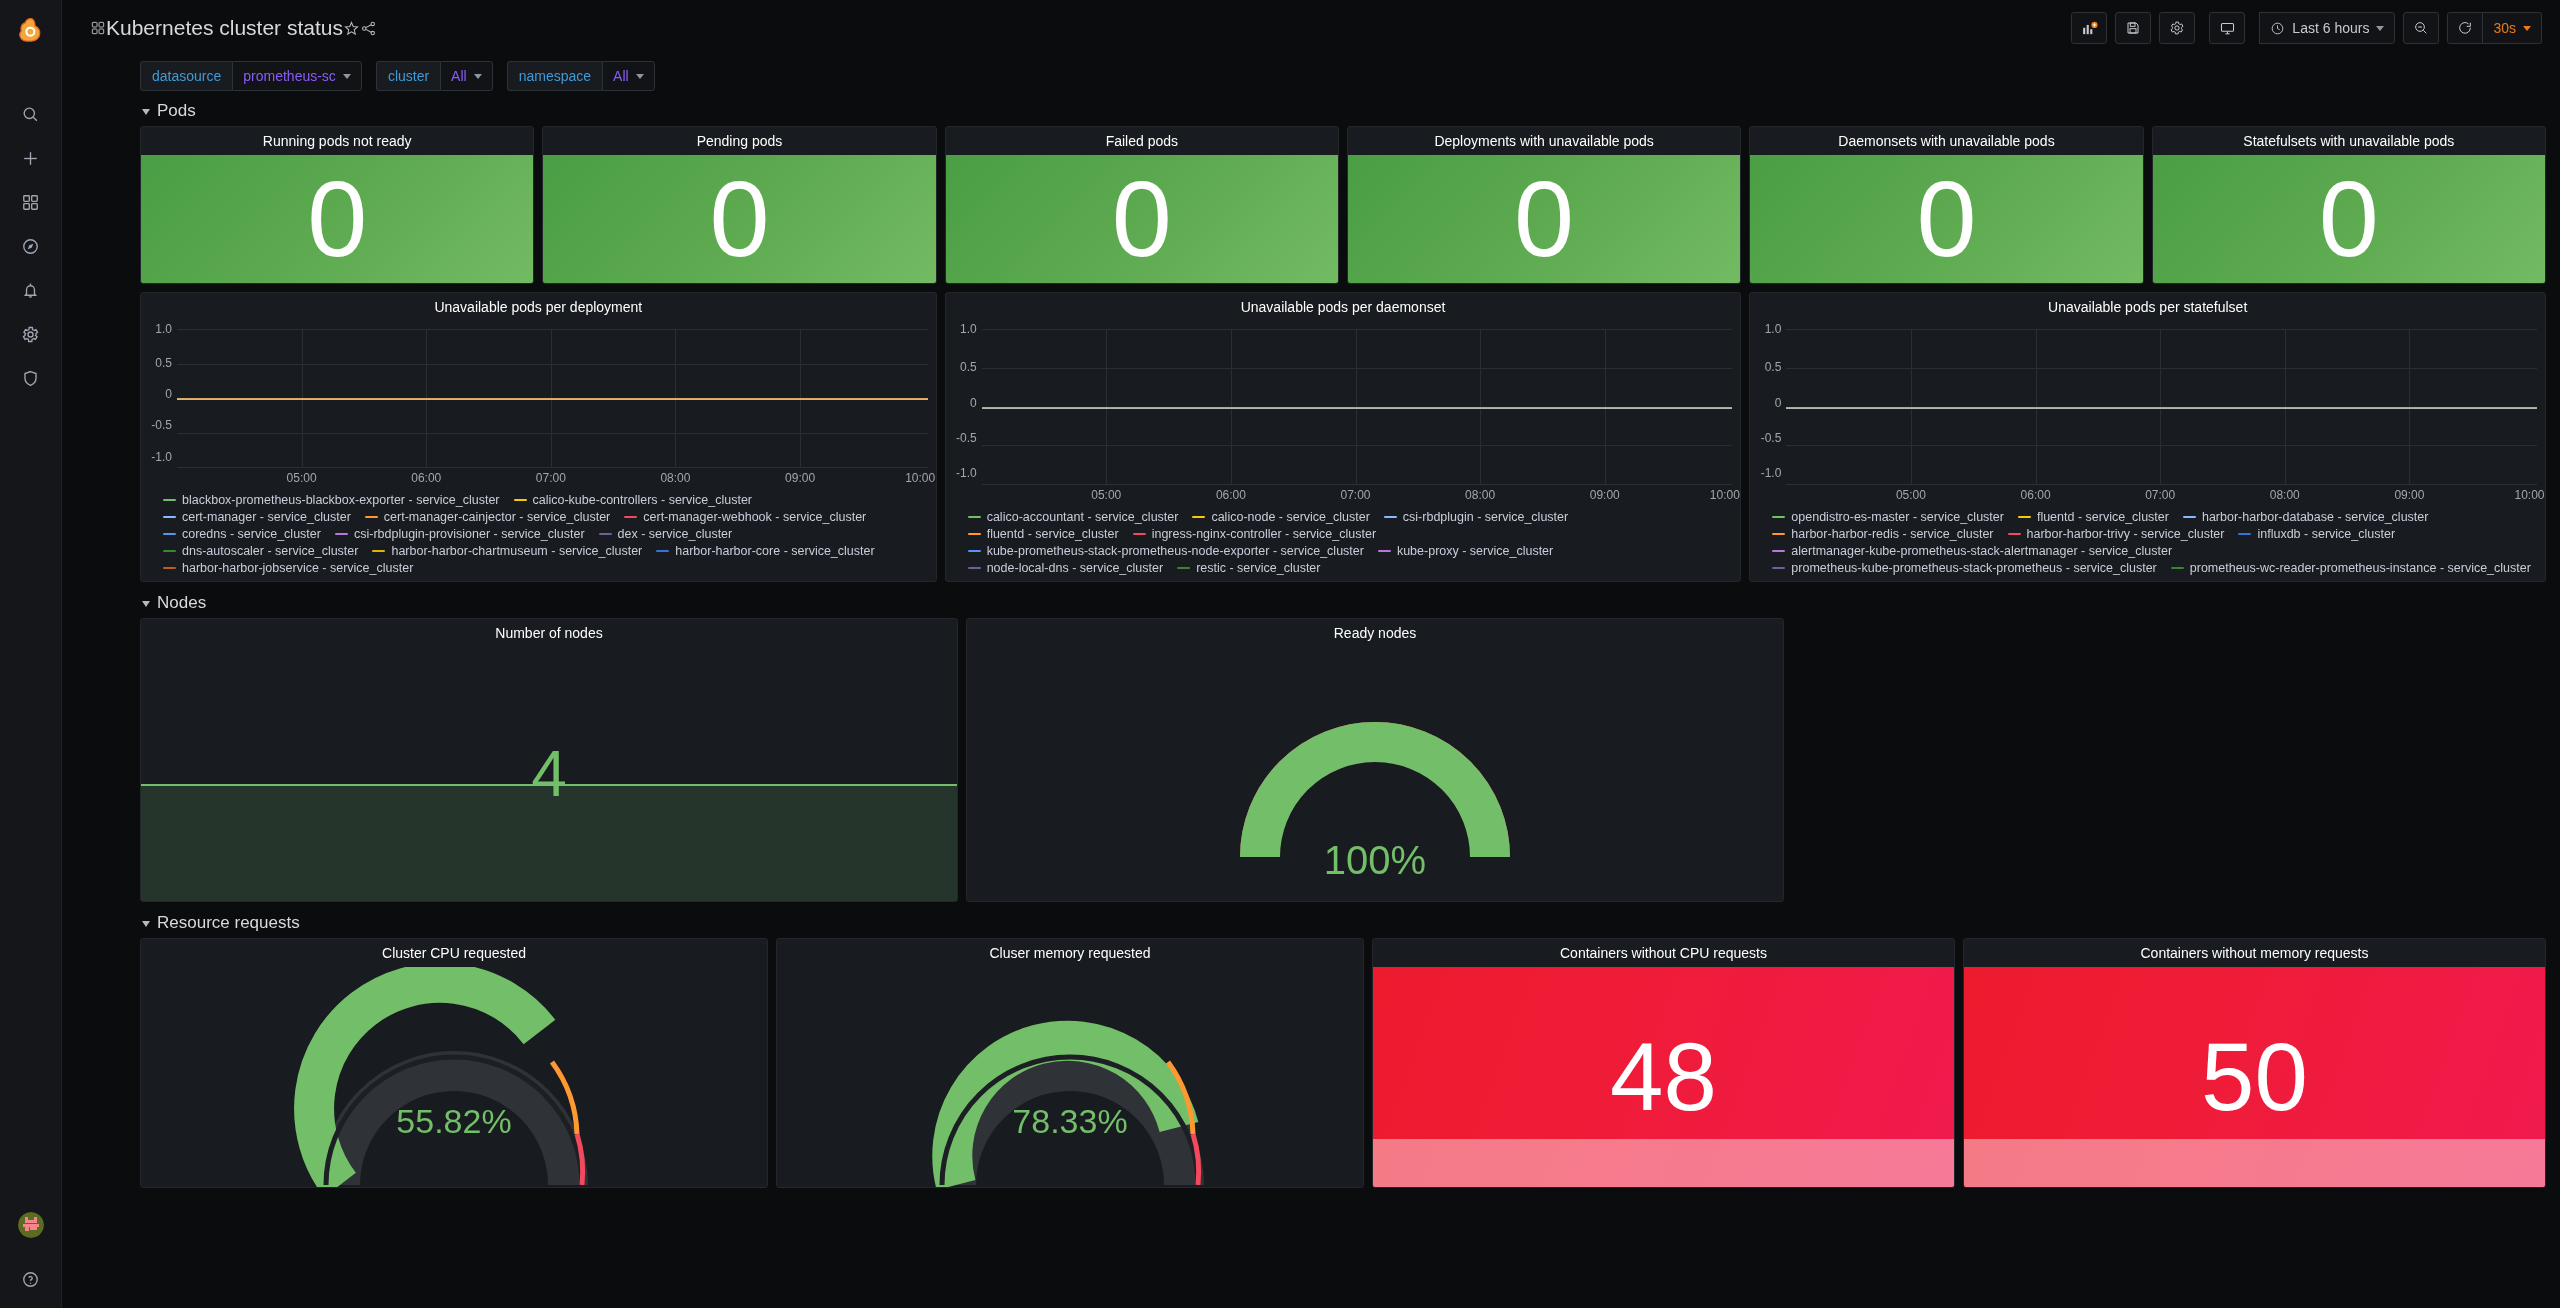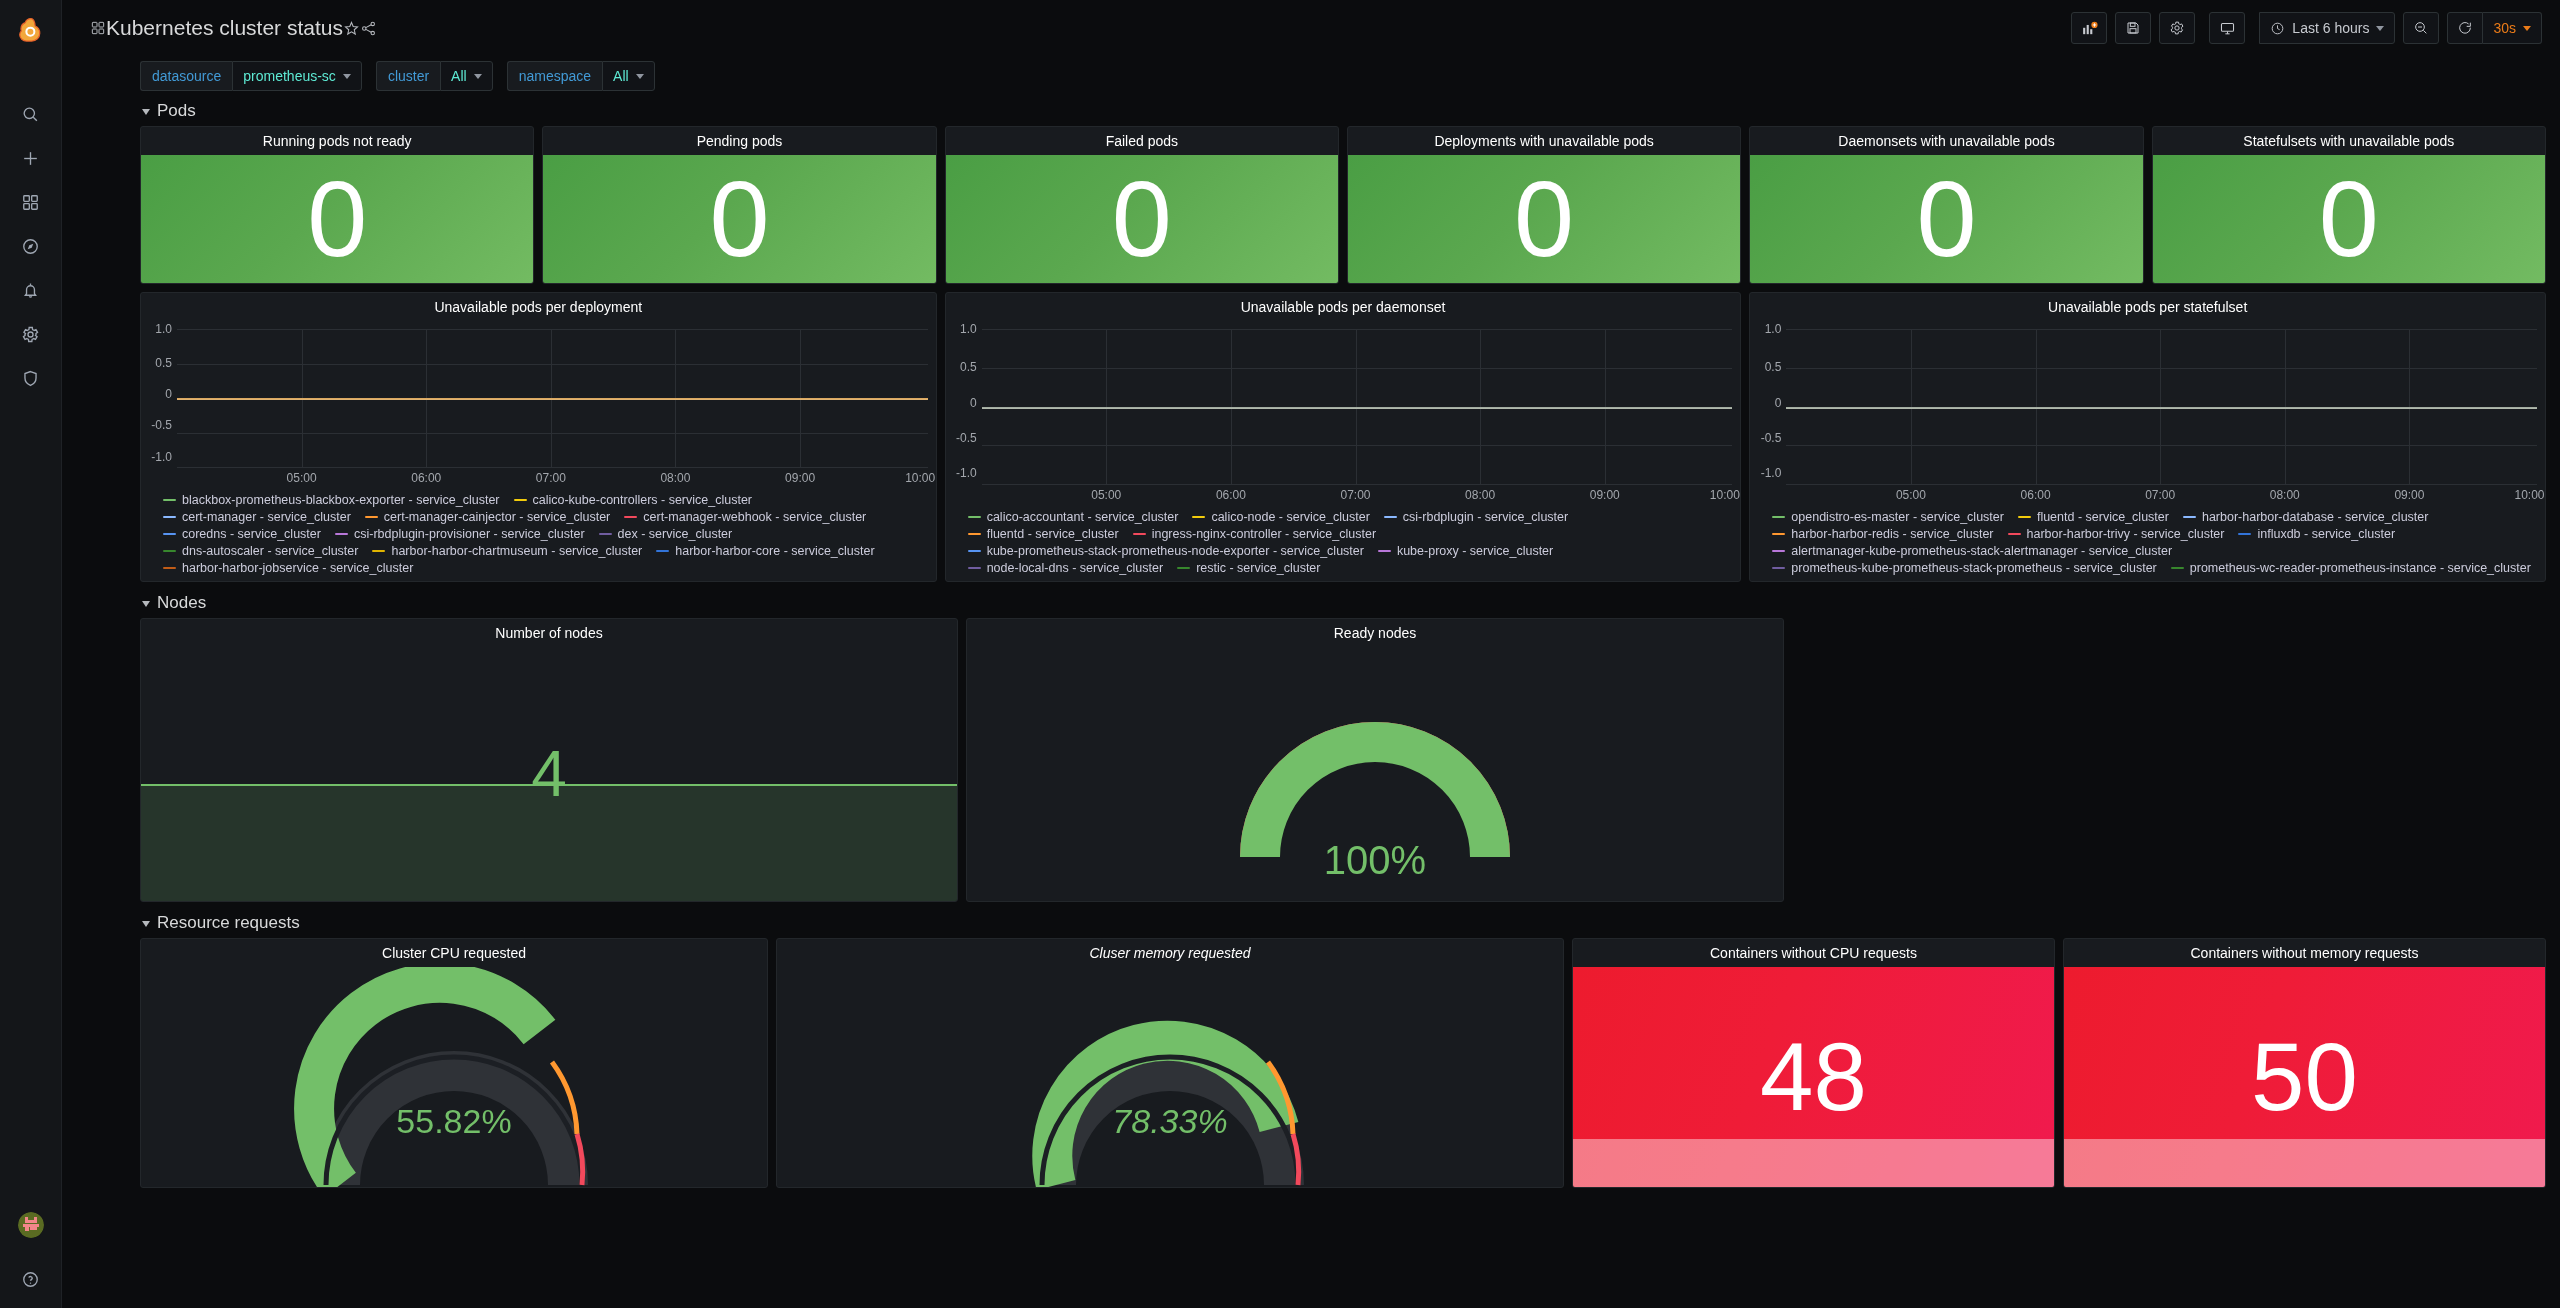--- a/index.html
+++ b/index.html
@@ -55,21 +55,21 @@
   .varbar { height: 40px; flex: 0 0 40px; display: flex; align-items: center; padding-left: 78px; gap: 0; }
   .vargroup { display: flex; align-items: center; margin-right: 14px; }
   .varlabel {
     height: 30px; display: flex; align-items: center; padding: 0 11px;
     background: #181b1f; border: 1px solid #2c3235; border-right: none;
     border-radius: 3px 0 0 3px; color: #429ad6; font-size: 14px;
   }
   .varvalue {
     height: 30px; display: flex; align-items: center; gap: 7px; padding: 0 10px;
     background: #111317; border: 1px solid #2c3235; border-radius: 0 3px 3px 0;
-    color: #5eead4; font-size: 14px; cursor: pointer;
+    color: #8b5cf6; font-size: 14px; cursor: pointer;
   }
   .caret { width: 0; height: 0; border-left: 4px solid transparent; border-right: 4px solid transparent;
            border-top: 5px solid #9096a0; }
 
   .board { flex: 1; overflow: hidden; padding: 0 14px 0 78px; }
 
   
   .section {
     display: flex; align-items: center; gap: 7px; height: 30px;
     color: #d8d9da; font-size: 17px; cursor: pointer; padding-left: 2px;
@@ -667,21 +667,21 @@
                 <path d="M46 226 A114 114 0 1 1 274 226" fill="none" stroke="#2f3237" stroke-width="40"></path>
                 <path d="M46 226 A114 114 0 0 1 245.5 73" fill="none" stroke="#73bf69" stroke-width="40"></path>
                 <path d="M32 226 A128 128 0 0 1 288 226" fill="none" stroke="#1c1f24" stroke-width="5"></path>
                 <path d="M258 103 A128 128 0 0 1 283 175" fill="none" stroke="#ff9830" stroke-width="5"></path>
                 <path d="M283 175 A128 128 0 0 1 288 226" fill="none" stroke="#f2495c" stroke-width="5"></path>
               </svg>
               <span class="gauge-val" style="bottom:46px;">55.82%</span>
             </div>
           </div>
         </div>
-        <div class="panel" style="width:788px;font-style:italic;">
+        <div class="panel" style="width:588px;">
           <div class="panel-title">Cluser memory requested</div>
           <div class="panel-body">
             <div class="gauge-wrap">
               <svg width="320" height="250" viewBox="0 0 320 250" style="margin-top:14px;">
                 <path d="M46 226 A114 114 0 1 1 274 226" fill="none" stroke="#2f3237" stroke-width="40"></path>
                 <path d="M46 226 A114 114 0 1 1 269 168" fill="none" stroke="#73bf69" stroke-width="40"></path>
                 <path d="M32 226 A128 128 0 0 1 288 226" fill="none" stroke="#1c1f24" stroke-width="5"></path>
                 <path d="M258 103 A128 128 0 0 1 283 175" fill="none" stroke="#ff9830" stroke-width="5"></path>
                 <path d="M283 175 A128 128 0 0 1 288 226" fill="none" stroke="#f2495c" stroke-width="5"></path>
               </svg>

